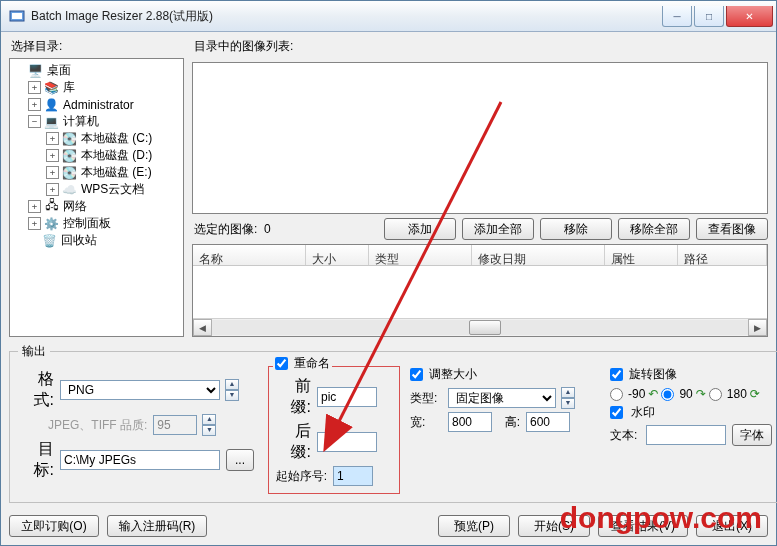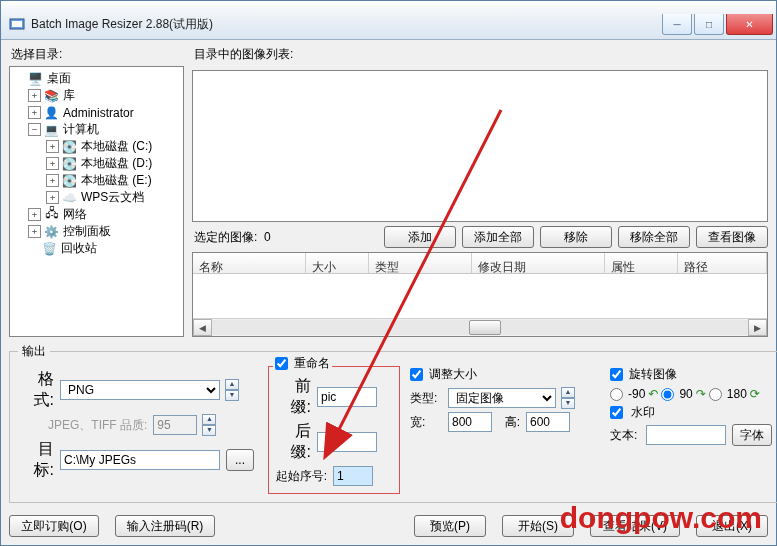--- a/index.html
+++ b/index.html
@@ -1,18 +1,18 @@
 <!DOCTYPE html>
 <html><head>
 <meta charset="utf-8">
 <style>
   html,body{margin:0;padding:0;font-family:"Microsoft YaHei","SimSun",Tahoma,sans-serif;font-size:12px;background:#fff;color:#000}
   .window{width:777px;height:546px;border:1px solid #5a7fa0;box-sizing:border-box;background:#f0f0f0;position:relative;display:flex;flex-direction:column}
   
-  .titlebar{height:30px;background:linear-gradient(to bottom,#fdfefe,#e9eff5 50%,#dbe6f2);display:flex;align-items:center;padding:8px 0 0 8px;border-bottom:1px solid #9aaec6}
+  .titlebar{height:30px;background:linear-gradient(to bottom,#fdfefe,#e9eff5 50%,#dbe6f2);display:flex;align-items:center;padding:0 0 0 8px;border-bottom:1px solid #9aaec6}
   .titlebar .icon{width:16px;height:16px;margin-right:6px;display:inline-flex;align-items:center;justify-content:center}
   .titlebar .title{flex:1;font-size:12px;color:#222}
   .winbtns{display:flex;height:20px;margin-right:3px}
   .winbtn{width:28px;height:20px;margin-left:2px;display:flex;align-items:center;justify-content:center;border:1px solid #7f9db9;border-top:none;border-radius:0 0 3px 3px;background:linear-gradient(to bottom,#f6fbff,#d9e7f8);font-size:10px;color:#3a5070;cursor:default}
   .winbtn.close{background:linear-gradient(to bottom,#f09090,#e04040);color:#fff;border-color:#a03030;width:45px}
   
   .body{flex:1;display:flex;flex-direction:column;padding:6px 8px 8px;gap:6px;min-height:0;position:relative}
   .toprow{flex:1;display:flex;gap:8px;min-height:0}
   .leftcol{width:175px;display:flex;flex-direction:column;min-height:0}
   .sectlabel{font-size:12px;margin:0 0 3px 2px;color:#000}
@@ -54,21 +54,21 @@
   select.combo,input.txt{height:20px;border:1px solid #7f9db9;background:#fff;font-size:12px;padding:0 3px;box-sizing:border-box}
   select.combo{width:160px}
   input.txt{width:160px}
   input.txt.tiny{width:44px}
   input.txt.dis{background:#f0f0f0;color:#888}
   .spin{width:14px;display:flex;flex-direction:column;margin-left:-1px}
   .spin div{height:9px;border:1px solid #7f9db9;background:linear-gradient(to bottom,#fff,#e0e8f0);font-size:7px;line-height:7px;text-align:center;color:#3a5070}
   .chkhdr{display:flex;align-items:center;gap:4px;font-size:12px;margin-bottom:4px}
   input[type=checkbox],input[type=radio]{margin:0 2px 0 0;vertical-align:middle}
   .muted{color:#9a9a9a}
-  .bottombar{display:flex;align-items:center;gap:16px;margin-top:6px}
+  .bottombar{display:flex;align-items:center;gap:8px;margin-top:6px}
   .bottombar .spacer{flex:1}
   
   .arrowsvg{position:absolute;left:210px;top:60px;width:320px;height:380px;pointer-events:none}
   .watermark{position:absolute;right:14px;bottom:10px;font-size:30px;font-weight:bold;color:#d02020;letter-spacing:0px;font-family:Liberation Sans, sans-serif}
 </style>
 </head>
 <body>
 
 <div class="window">
 

